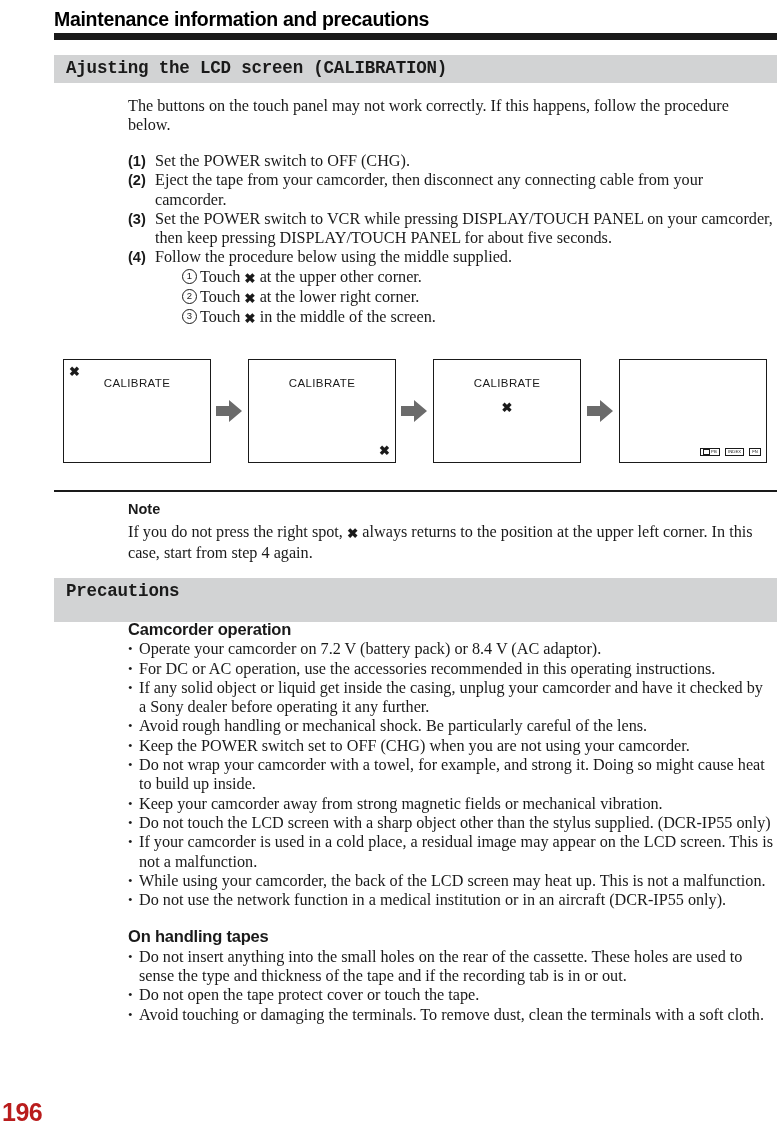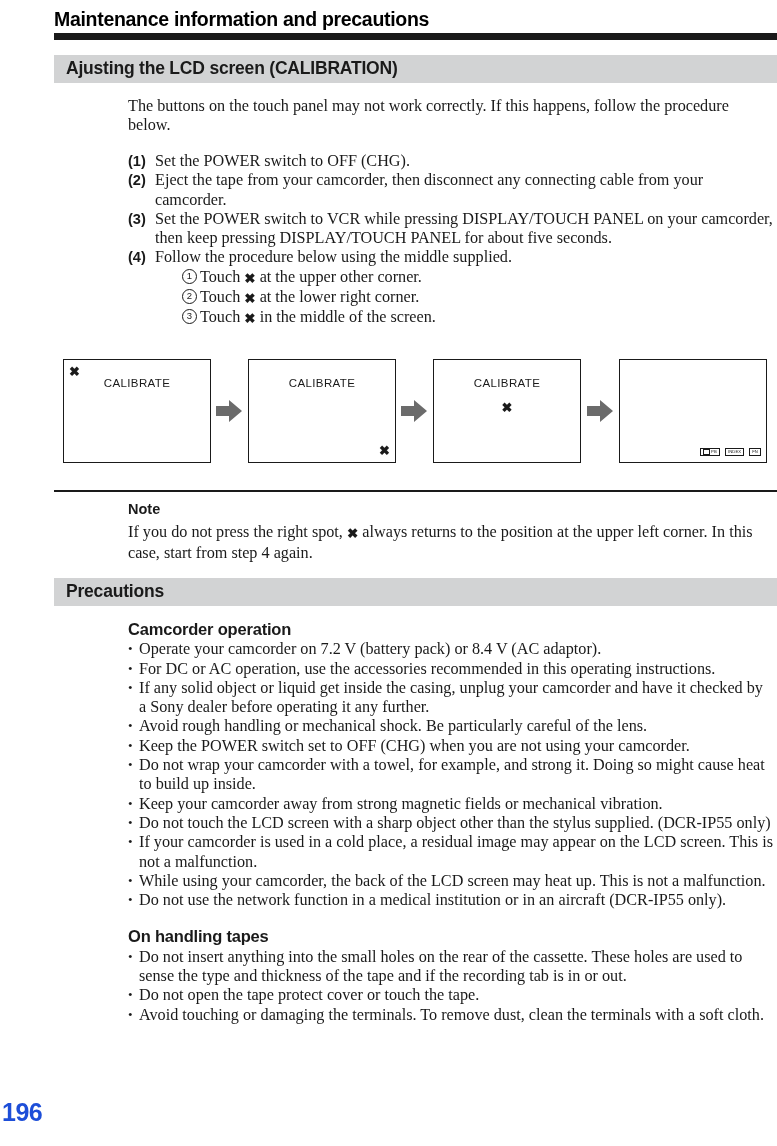--- a/index.html
+++ b/index.html
@@ -35,35 +35,35 @@
     height: 7px;
     background: #1a1a1a;
   }
 
   
   .section-bar {
     position: absolute;
     left: 54px;
     width: 723px;
     background: #d2d3d4;
-    font-family: Liberation Sans, sans-serif;
+    font-family: Liberation Mono, monospace;
     font-weight: bold;
     color: #1a1a1a;
     box-sizing: border-box;
   }
   #bar-calibration {
     top: 55px;
     height: 28px;
     font-size: 17.5px;
     padding: 3px 0 0 12px;
     letter-spacing: -0.2px;
   }
   #bar-precautions {
     top: 578px;
-    height: 28px;
+    height: 44px;
     font-size: 17.5px;
     padding: 3px 0 0 12px;
     letter-spacing: -0.2px;
   }
 
   
   .body-col {
     position: absolute;
     left: 128px;
     width: 646px;
@@ -254,21 +254,21 @@
   .gap { height: 17px; }
 
   
   .folio {
     position: absolute;
     left: 2px;
     top: 1098px;
     font-family: "Liberation Sans", sans-serif;
     font-weight: bold;
     font-size: 25px;
-    color: #1d4ed8;
+    color: #b91c1c;
     letter-spacing: -0.5px;
   }
 </style>
 </head>
 <body>
 
 <div class="page-title">Maintenance information and precautions</div>
 <div class="title-rule"></div>
 
 <div class="section-bar" id="bar-calibration">Ajusting the LCD screen (CALIBRATION)</div>

